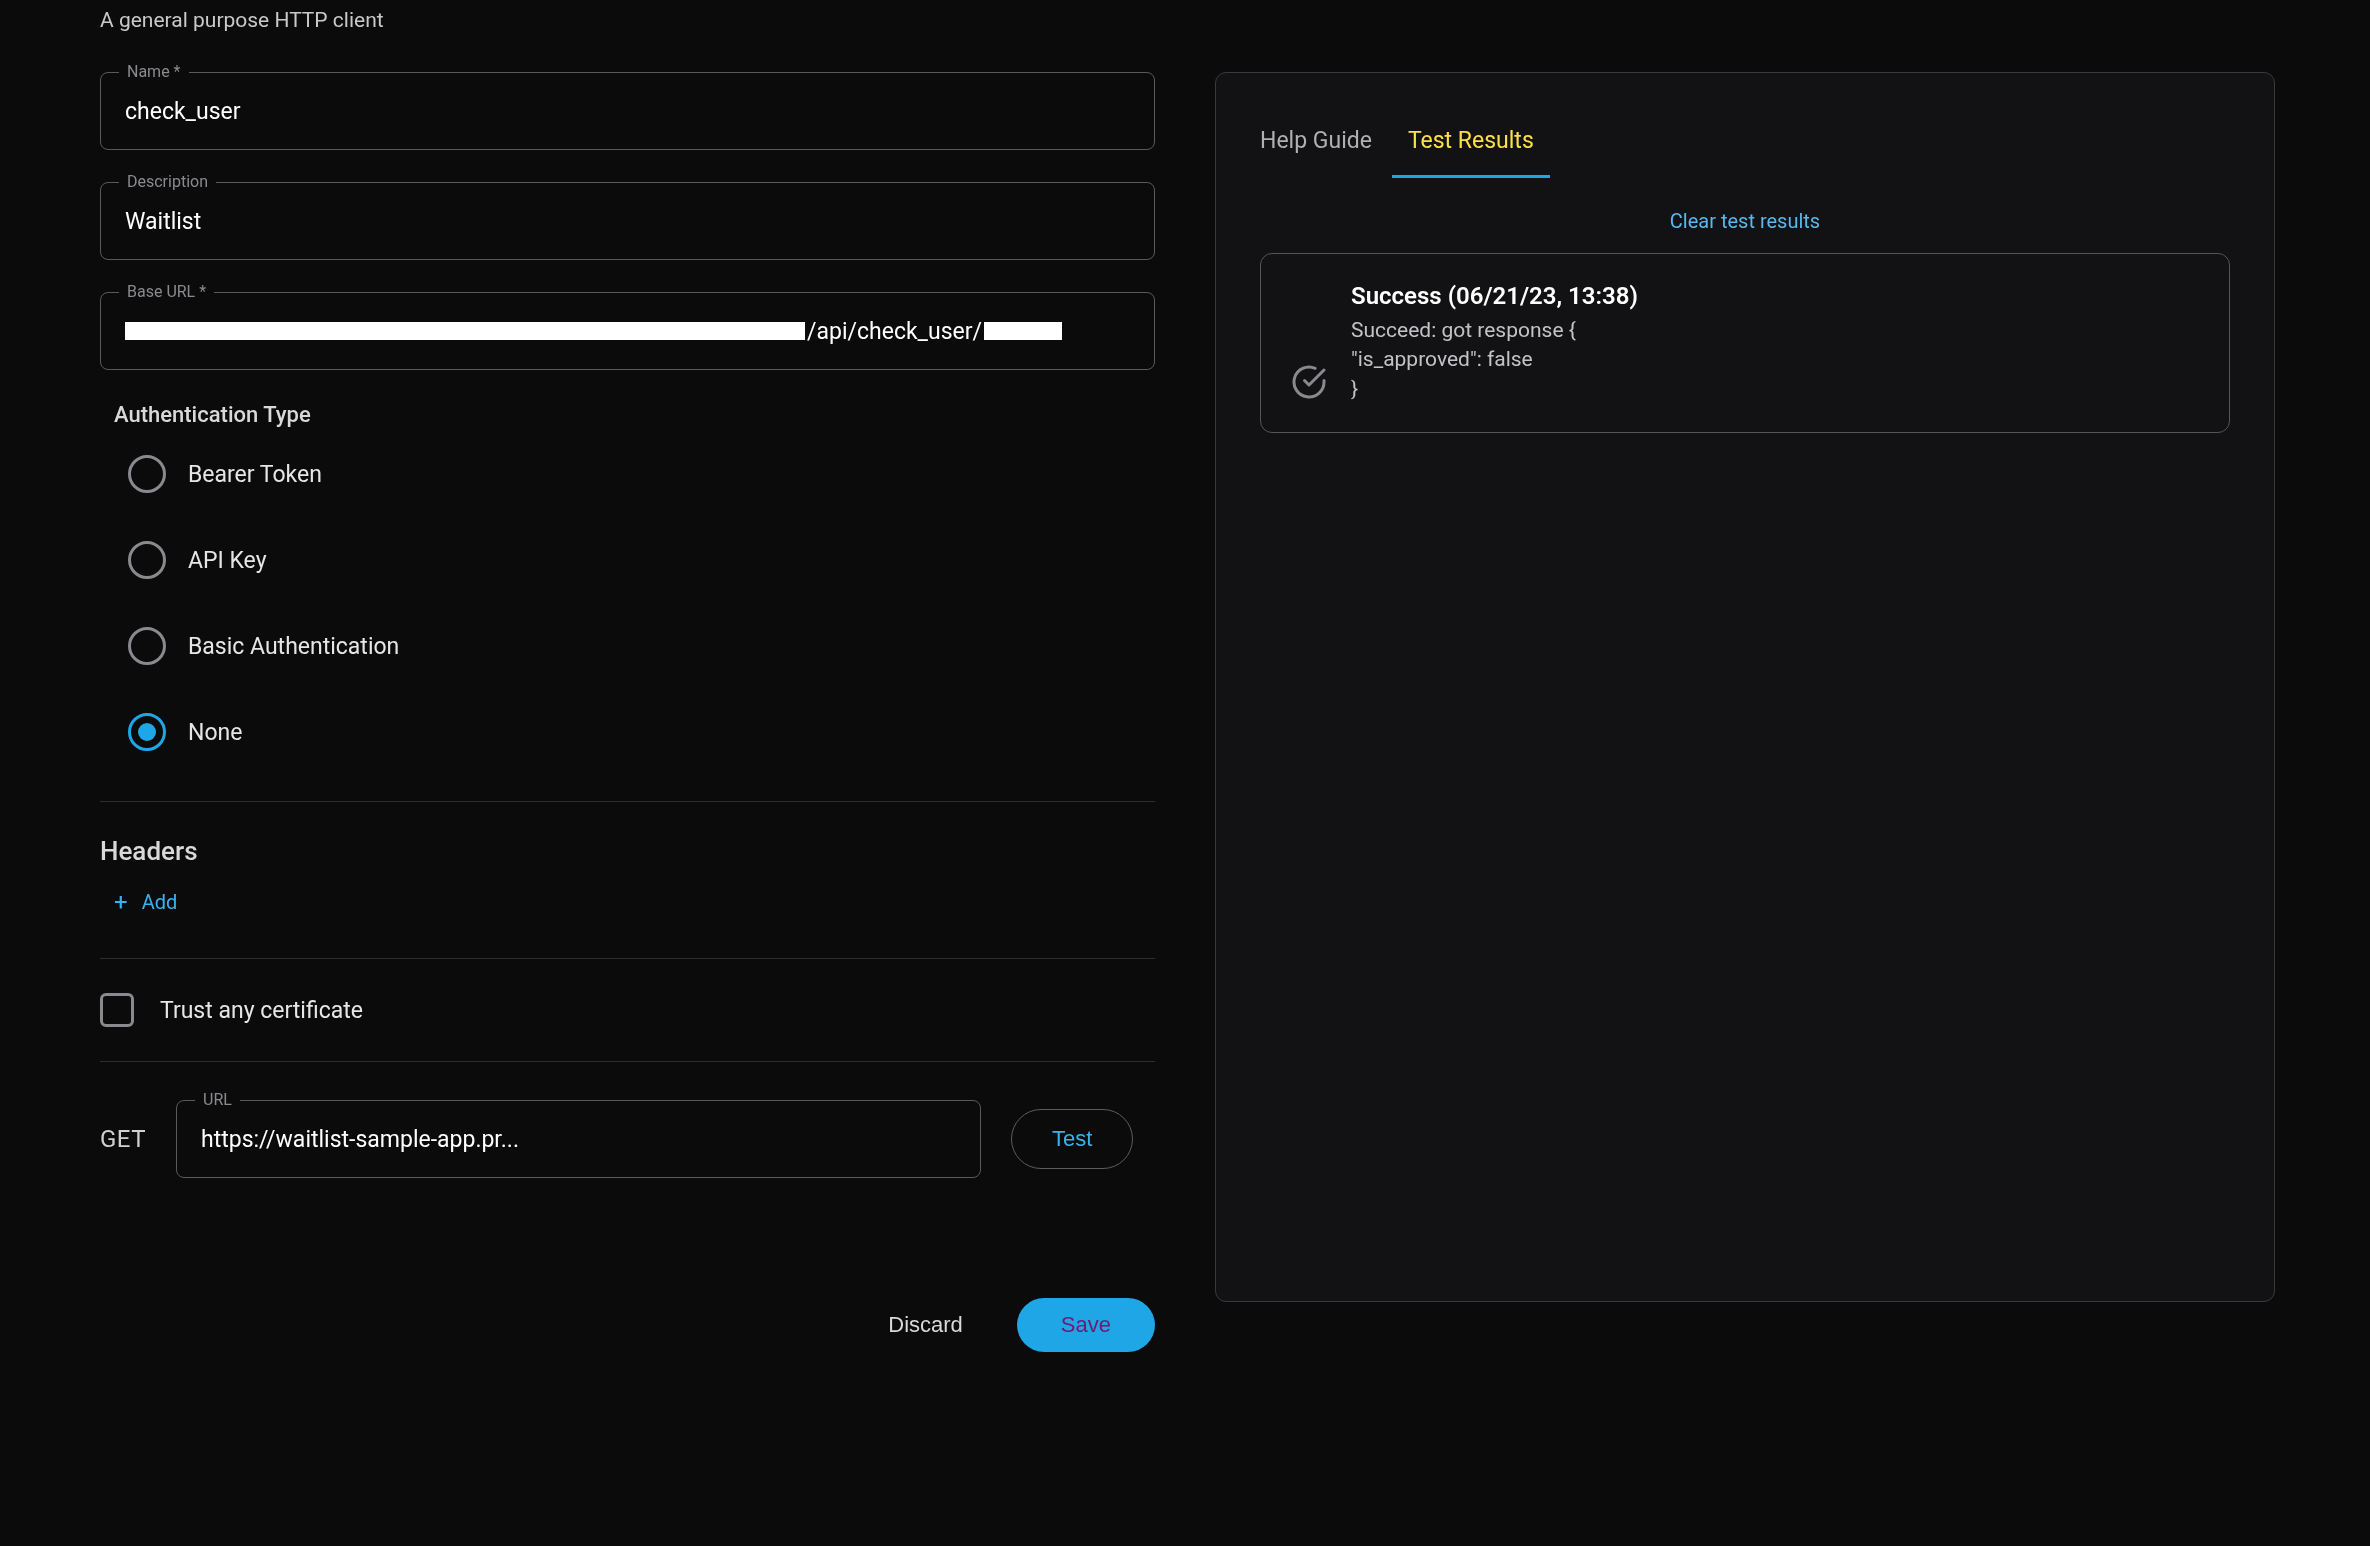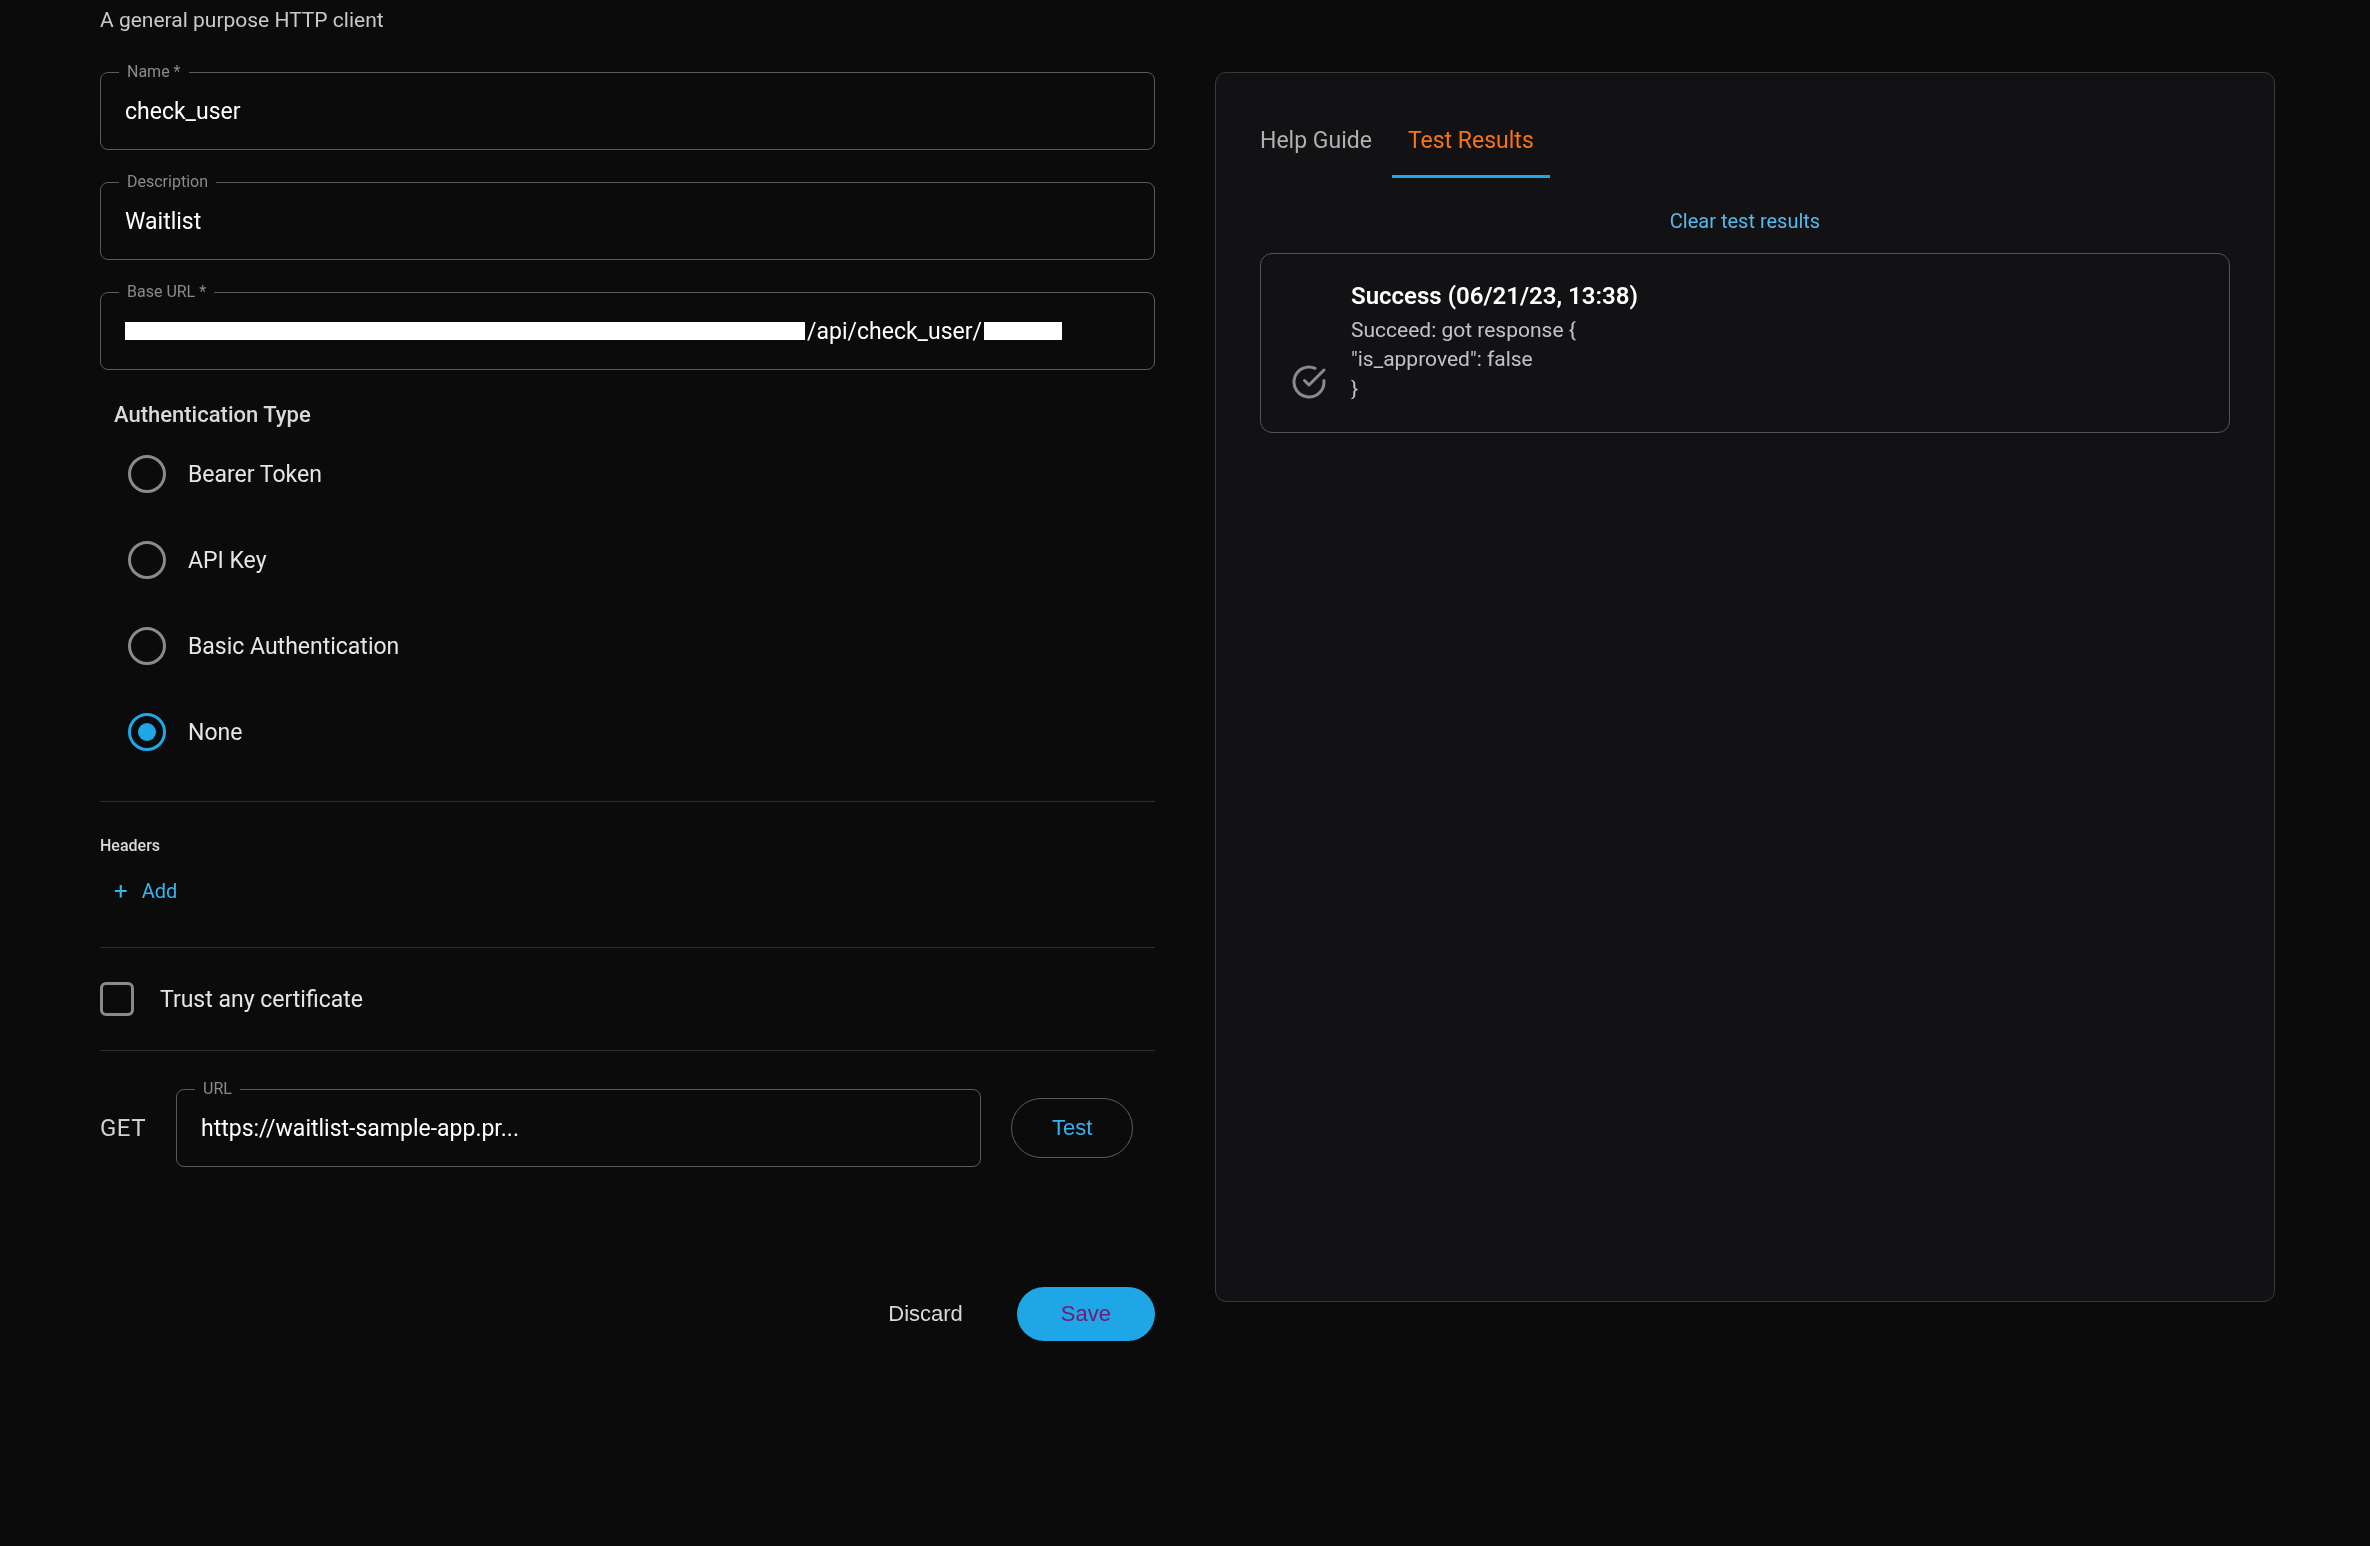--- a/index.html
+++ b/index.html
@@ -138,21 +138,21 @@
     font-size: 23px;
     color: #e6e6e6;
   }
   .divider {
     height: 1px;
     background: #2d2d30;
     margin: 34px 0;
   }
   
   .headers-title {
-    font-size: 16px;
+    font-size: 26px;
     color: #d9d9d9;
     font-weight: 500;
     margin-bottom: 24px;
     margin-top: 31px;
   }
   .add-btn {
     display: inline-flex;
     align-items: center;
     gap: 14px;
     color: #36b3ef;
@@ -253,21 +253,21 @@
     margin-bottom: 30px;
   }
   .tab {
     padding: 24px 0 24px 0;
     font-size: 23px;
     color: #b0b0b0;
     cursor: pointer;
     position: relative;
   }
   .tab.active {
-    color: #f97316;
+    color: #fde047;
   }
   .tab.active::after {
     content: "";
     position: absolute;
     left: -16px;
     right: -16px;
     bottom: 0;
     height: 3px;
     background: #1fa6e6;
   }

